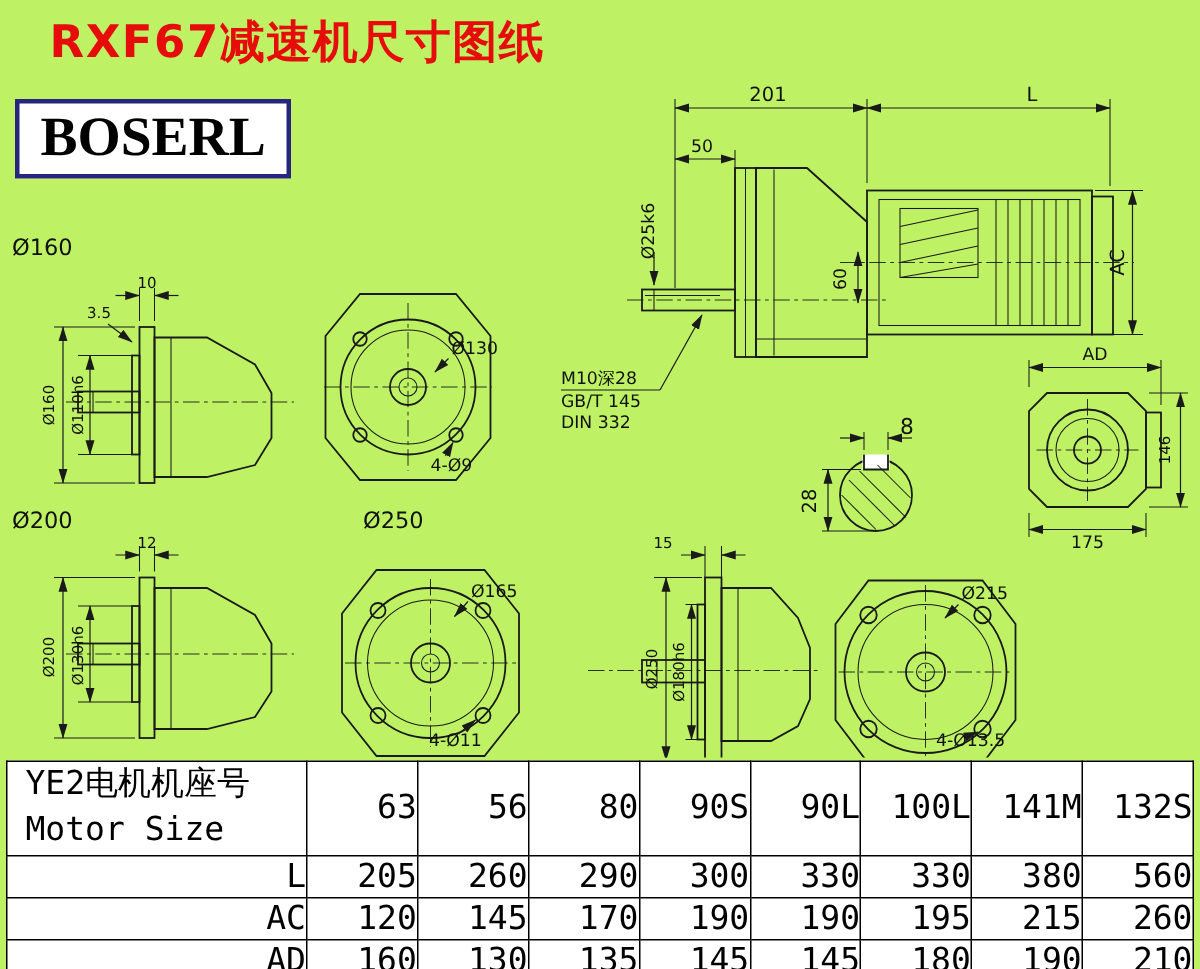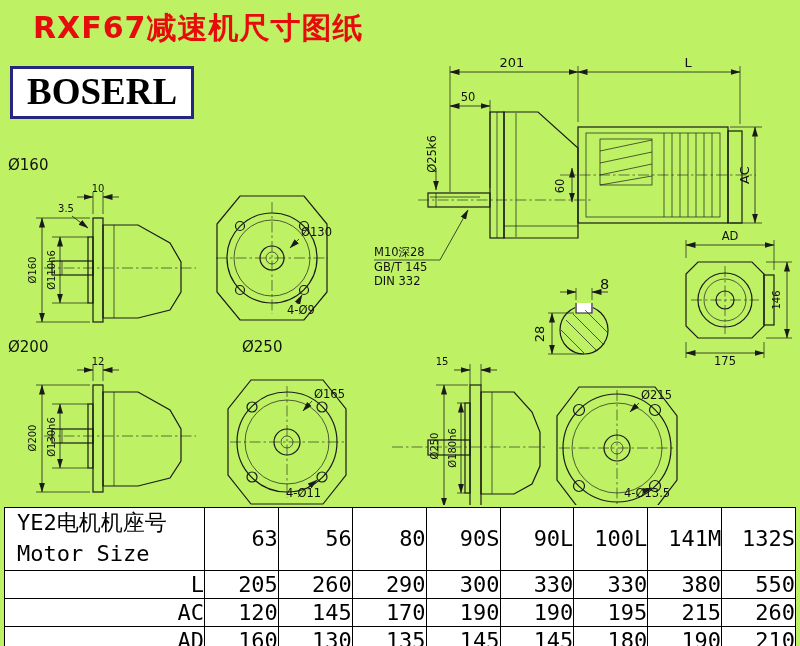--- a/index.html
+++ b/index.html
@@ -290,21 +290,21 @@
       </tr>
       <tr>
         <td>L</td>
         <td>205</td>
         <td>260</td>
         <td>290</td>
         <td>300</td>
         <td>330</td>
         <td>330</td>
         <td>380</td>
-        <td>550</td>
+        <td>560</td>
       </tr>
       <tr>
         <td>AC</td>
         <td>120</td>
         <td>145</td>
         <td>170</td>
         <td>190</td>
         <td>190</td>
         <td>195</td>
         <td>215</td>

